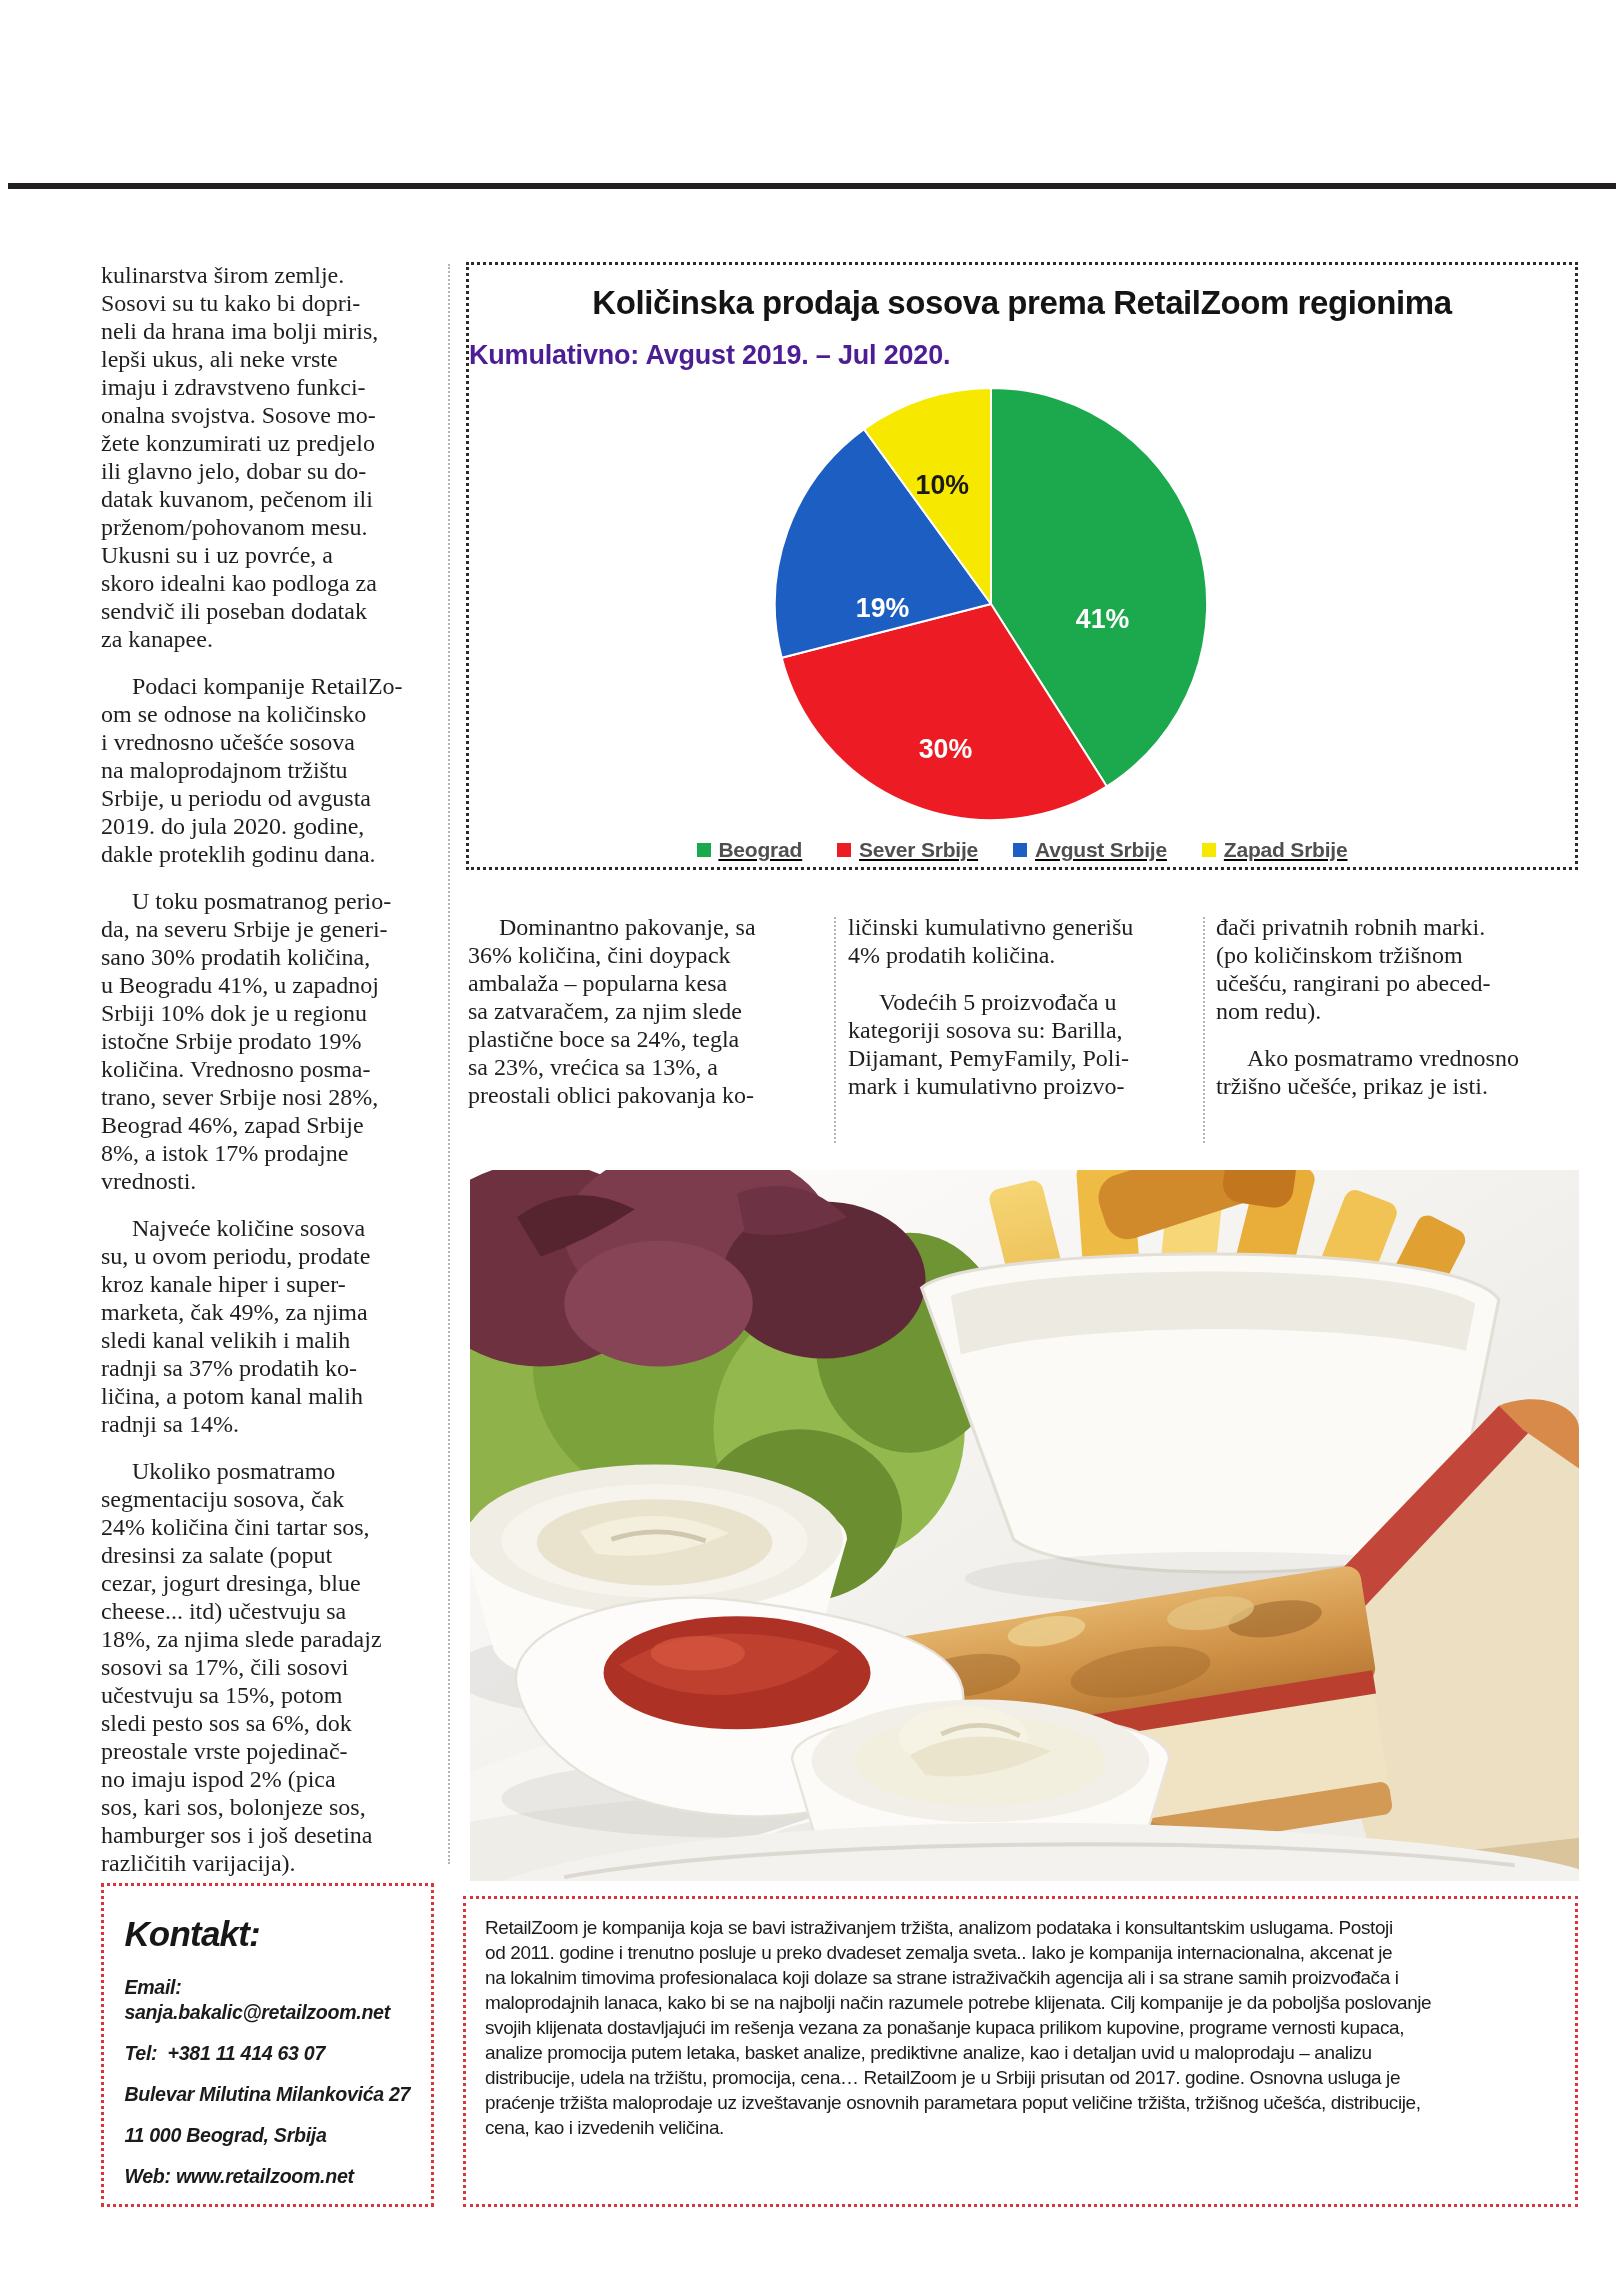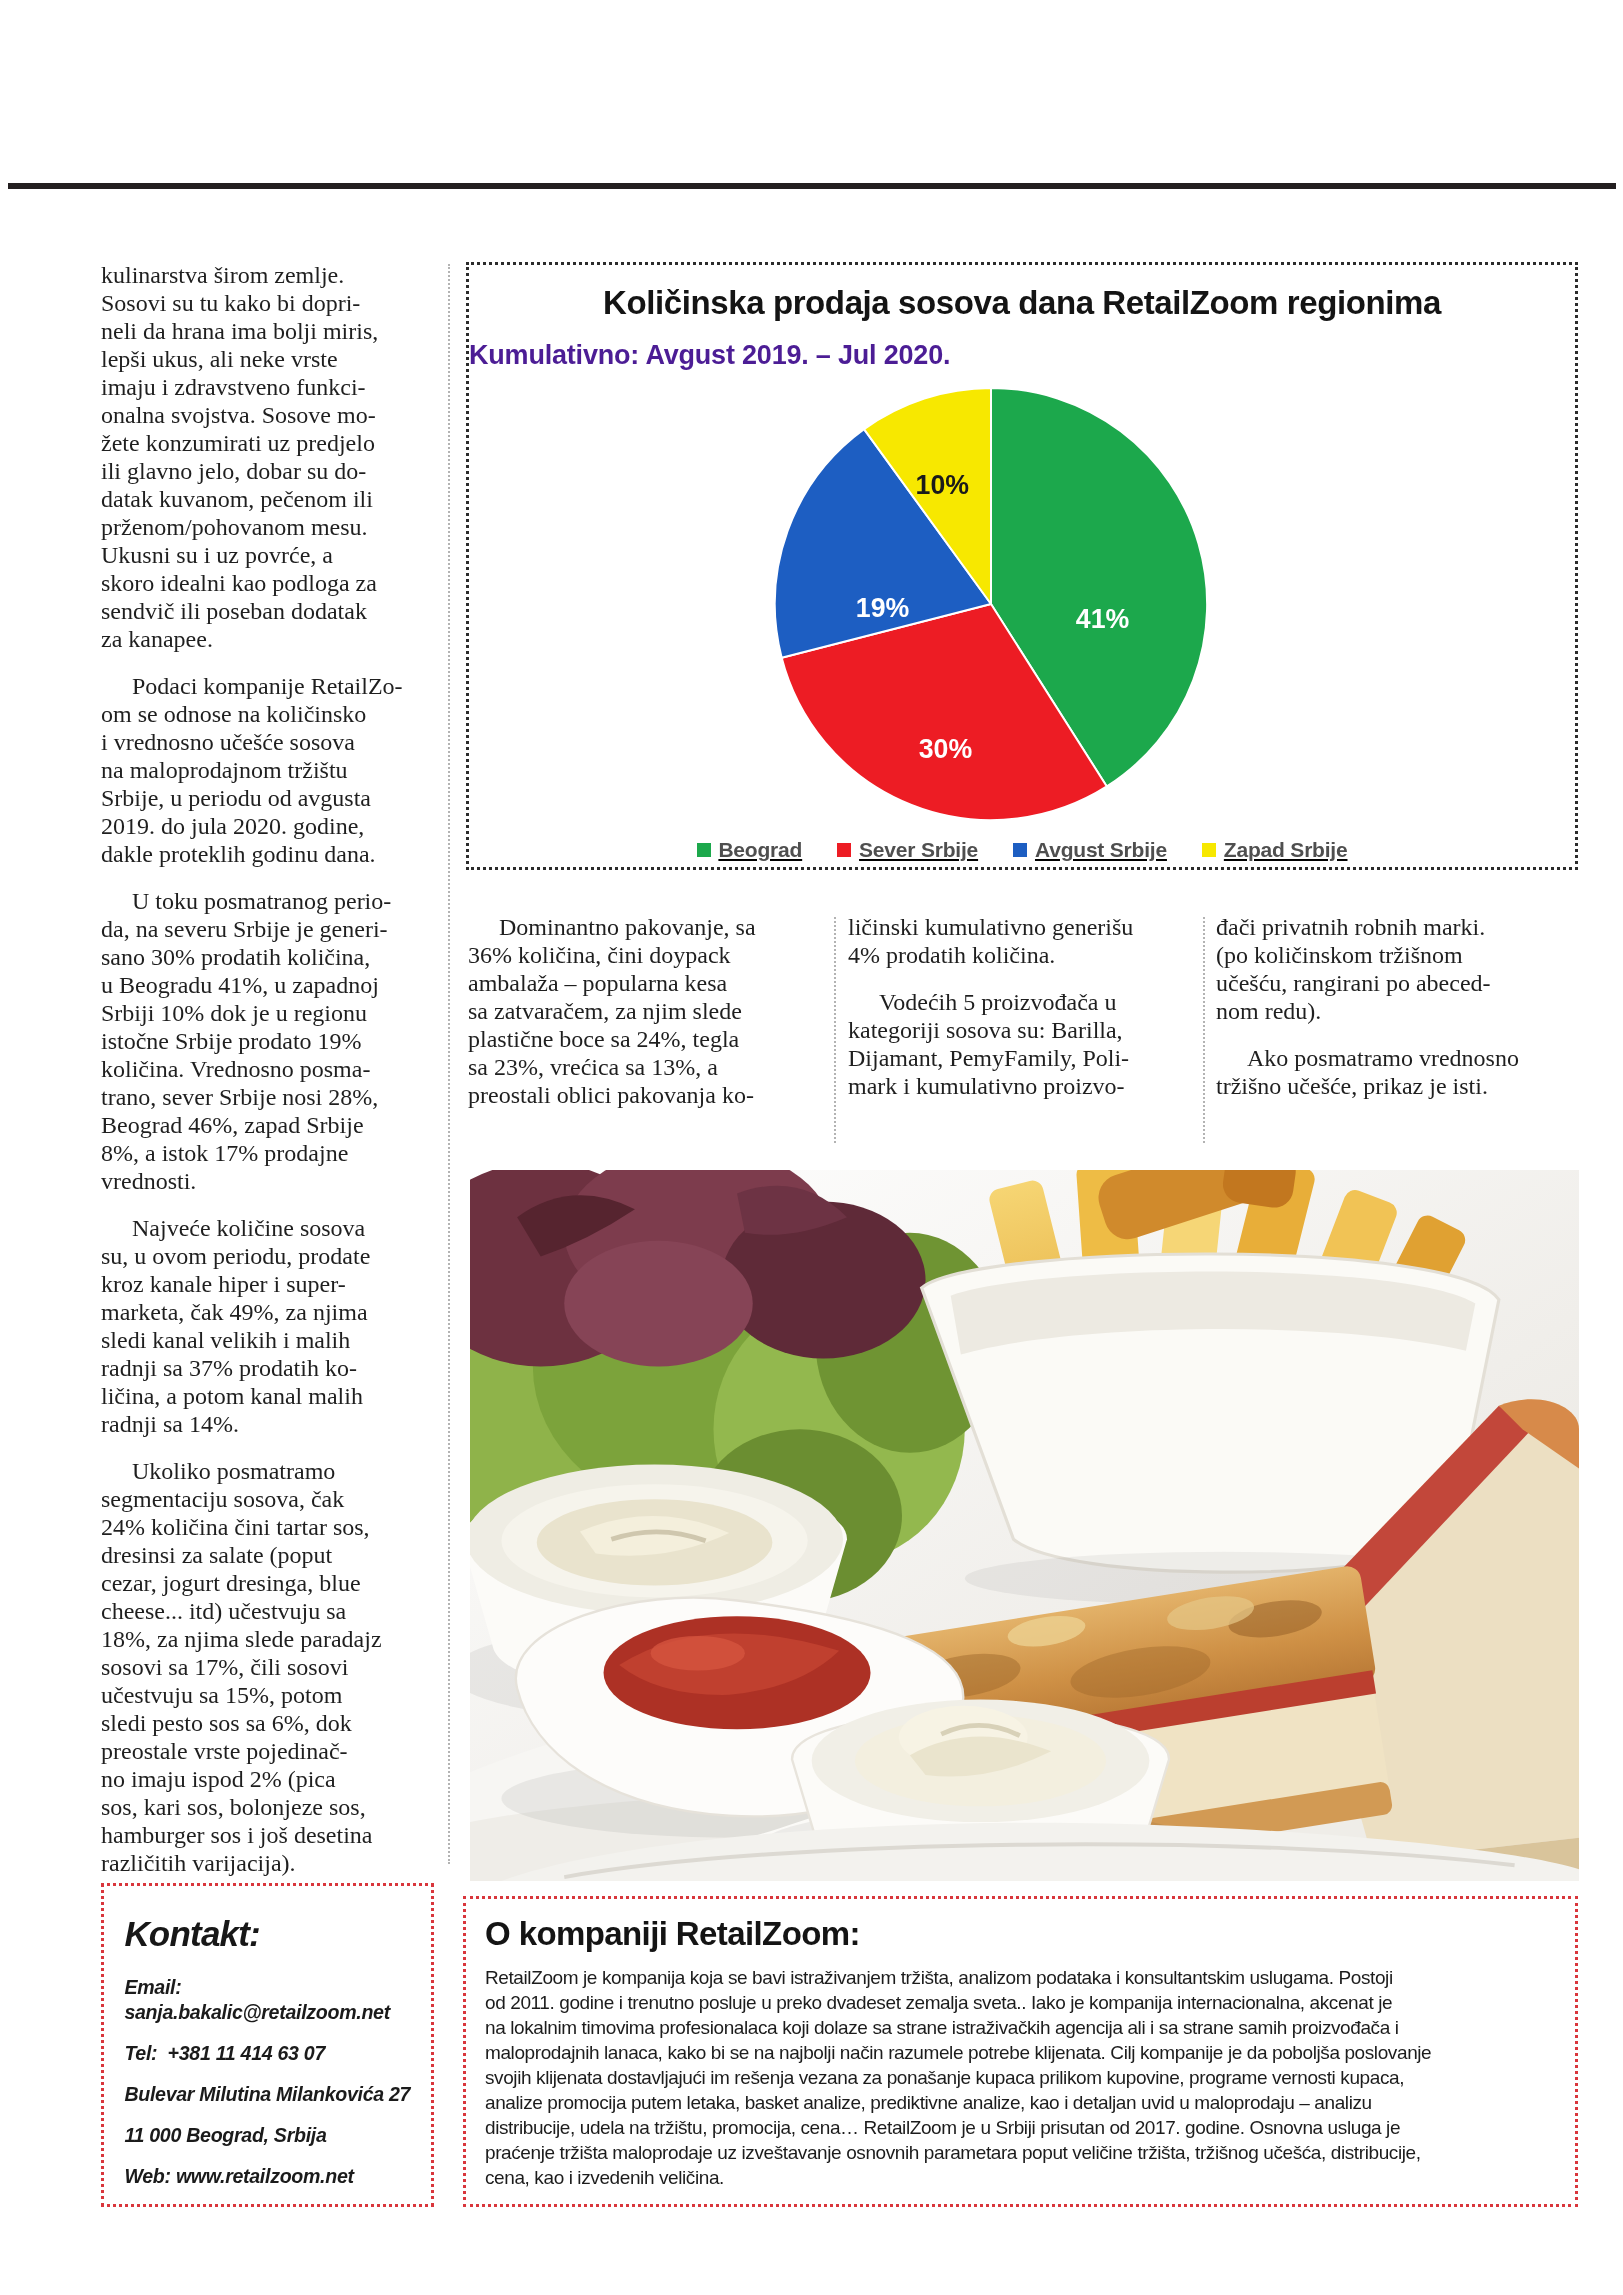--- a/index.html
+++ b/index.html
@@ -68,21 +68,21 @@
     <p>kulinarstva širom zemlje.<br>Sosovi su tu kako bi dopri-<br>neli da hrana ima bolji miris,<br>lepši ukus, ali neke vrste<br>imaju i zdravstveno funkci-<br>onalna svojstva. Sosove mo-<br>žete konzumirati uz predjelo<br>ili glavno jelo, dobar su do-<br>datak kuvanom, pečenom ili<br>prženom/pohovanom mesu.<br>Ukusni su i uz povrće, a<br>skoro idealni kao podloga za<br>sendvič ili poseban dodatak<br>za kanapee.</p>
     <p class="ind">Podaci kompanije RetailZo-<br>om se odnose na količinsko<br>i vrednosno učešće sosova<br>na maloprodajnom tržištu<br>Srbije, u periodu od avgusta<br>2019. do jula 2020. godine,<br>dakle proteklih godinu dana.</p>
     <p class="ind">U toku posmatranog perio-<br>da, na severu Srbije je generi-<br>sano 30% prodatih količina,<br>u Beogradu 41%, u zapadnoj<br>Srbiji 10% dok je u regionu<br>istočne Srbije prodato 19%<br>količina. Vrednosno posma-<br>trano, sever Srbije nosi 28%,<br>Beograd 46%, zapad Srbije<br>8%, a istok 17% prodajne<br>vrednosti.</p>
     <p class="ind">Najveće količine sosova<br>su, u ovom periodu, prodate<br>kroz kanale hiper i super-<br>marketa, čak 49%, za njima<br>sledi kanal velikih i malih<br>radnji sa 37% prodatih ko-<br>ličina, a potom kanal malih<br>radnji sa 14%.</p>
     <p class="ind">Ukoliko posmatramo<br>segmentaciju sosova, čak<br>24% količina čini tartar sos,<br>dresinsi za salate (poput<br>cezar, jogurt dresinga, blue<br>cheese... itd) učestvuju sa<br>18%, za njima slede paradajz<br>sosovi sa 17%, čili sosovi<br>učestvuju sa 15%, potom<br>sledi pesto sos sa 6%, dok<br>preostale vrste pojedinač-<br>no imaju ispod 2% (pica<br>sos, kari sos, bolonjeze sos,<br>hamburger sos i još desetina<br>različitih varijacija).</p>
   </div>
 
   <div id="sep1" class="vsep"></div>
 
   <div id="chart-box">
-    <div id="chart-title">Količinska prodaja sosova dana RetailZoom regionima</div>
+    <div id="chart-title">Količinska prodaja sosova prema RetailZoom regionima</div>
     <div id="chart-subtitle">Kumulativno: Avgust 2019. – Jul 2020.</div>
     <div id="pie-wrap">
       <svg id="pie-svg" width="440" height="440" viewBox="-280 -280 560 560">
           <path d="M0,0 L0.0,-275.0 A275,275 0 0 1 147.4,232.2 Z" fill="#1ca84c" stroke="#ffffff" stroke-width="2.5" stroke-linejoin="round"></path>
           <path d="M0,0 L147.4,232.2 A275,275 0 0 1 -266.4,68.4 Z" fill="#ed1c24" stroke="#ffffff" stroke-width="2.5" stroke-linejoin="round"></path>
           <path d="M0,0 L-266.4,68.4 A275,275 0 0 1 -161.6,-222.5 Z" fill="#1d5ec2" stroke="#ffffff" stroke-width="2.5" stroke-linejoin="round"></path>
           <path d="M0,0 L-161.6,-222.5 A275,275 0 0 1 -0.0,-275.0 Z" fill="#f7e800" stroke="#ffffff" stroke-width="2.5" stroke-linejoin="round"></path>
           <text x="142" y="30" text-anchor="middle" fill="#ffffff" font-size="34" font-weight="700" font-family="&quot;Liberation Sans&quot;, sans-serif">41%</text>
           <text x="-58" y="196" text-anchor="middle" fill="#ffffff" font-size="34" font-weight="700" font-family="&quot;Liberation Sans&quot;, sans-serif">30%</text>
           <text x="-138" y="16" text-anchor="middle" fill="#ffffff" font-size="34" font-weight="700" font-family="&quot;Liberation Sans&quot;, sans-serif">19%</text>
@@ -236,19 +236,18 @@
     </p>
     <p class="k-line">Bulevar Milutina Milankovića 27</p>
     <p class="k-line">11 000 Beograd, Srbija</p>
     <p class="k-line">
       <span>Web:</span>
       <span>www.retailzoom.net</span>
     </p>
   </div>
 
   <div id="about-box">
-    <p class="a-title">O kompaniji RetailZoom:</p>
     <div class="a-body">RetailZoom je kompanija koja se bavi istraživanjem tržišta, analizom podataka i konsultantskim uslugama. Postoji<br>od 2011. godine i trenutno posluje u preko dvadeset zemalja sveta.. Iako je kompanija internacionalna, akcenat je<br>na lokalnim timovima profesionalaca koji dolaze sa strane istraživačkih agencija ali i sa strane samih proizvođača i<br>maloprodajnih lanaca, kako bi se na najbolji način razumele potrebe klijenata. Cilj kompanije je da poboljša poslovanje<br>svojih klijenata dostavljajući im rešenja vezana za ponašanje kupaca prilikom kupovine, programe vernosti kupaca,<br>analize promocija putem letaka, basket analize, prediktivne analize, kao i detaljan uvid u maloprodaju – analizu<br>distribucije, udela na tržištu, promocija, cena… RetailZoom je u Srbiji prisutan od 2017. godine. Osnovna usluga je<br>praćenje tržišta maloprodaje uz izveštavanje osnovnih parametara poput veličine tržišta, tržišnog učešća, distribucije,<br>cena, kao i izvedenih veličina.</div>
   </div>
 
 
 </div>
 
 
 </body></html>

